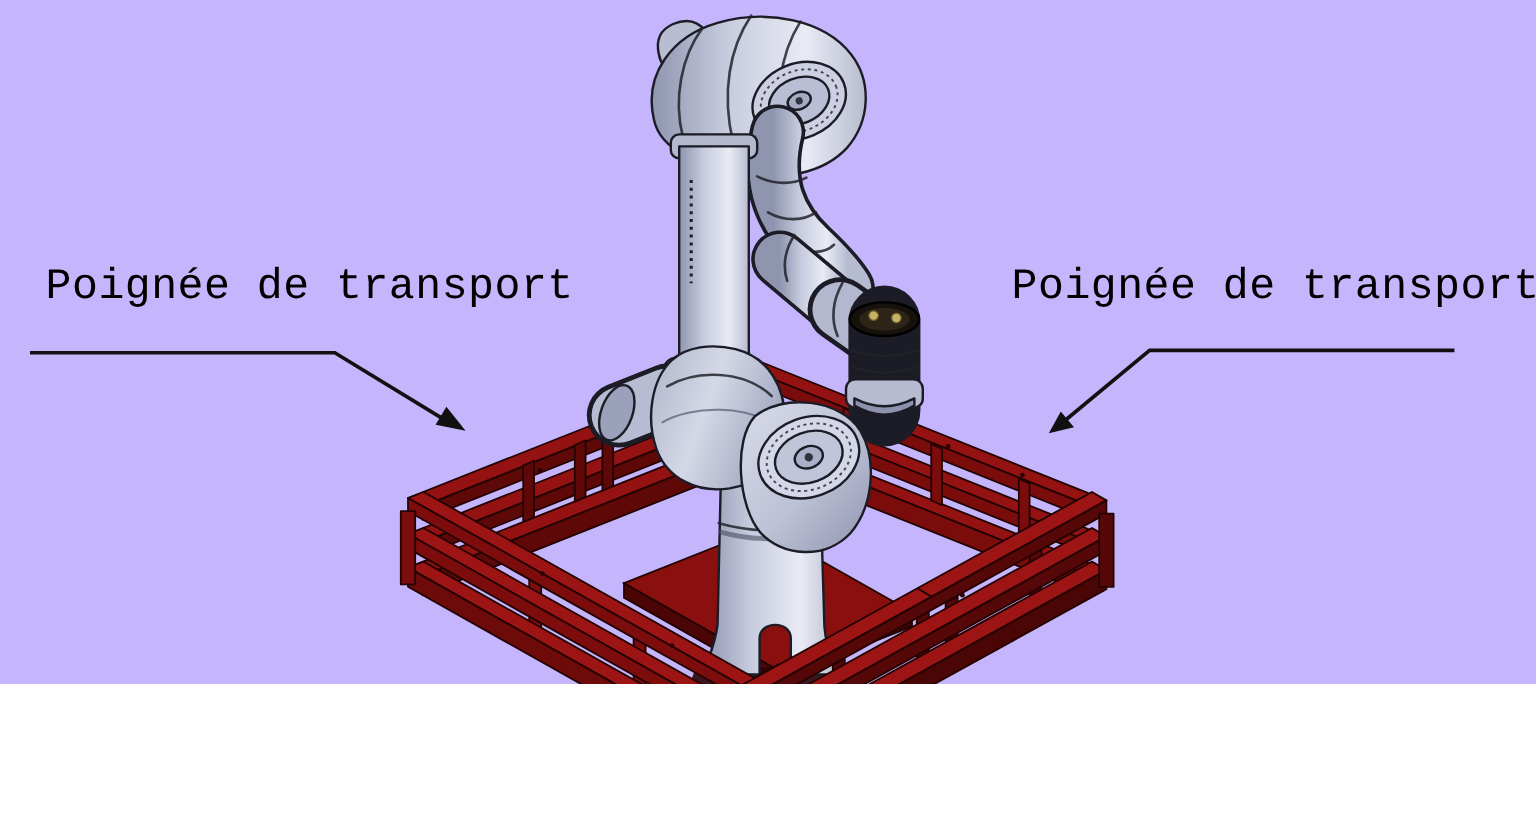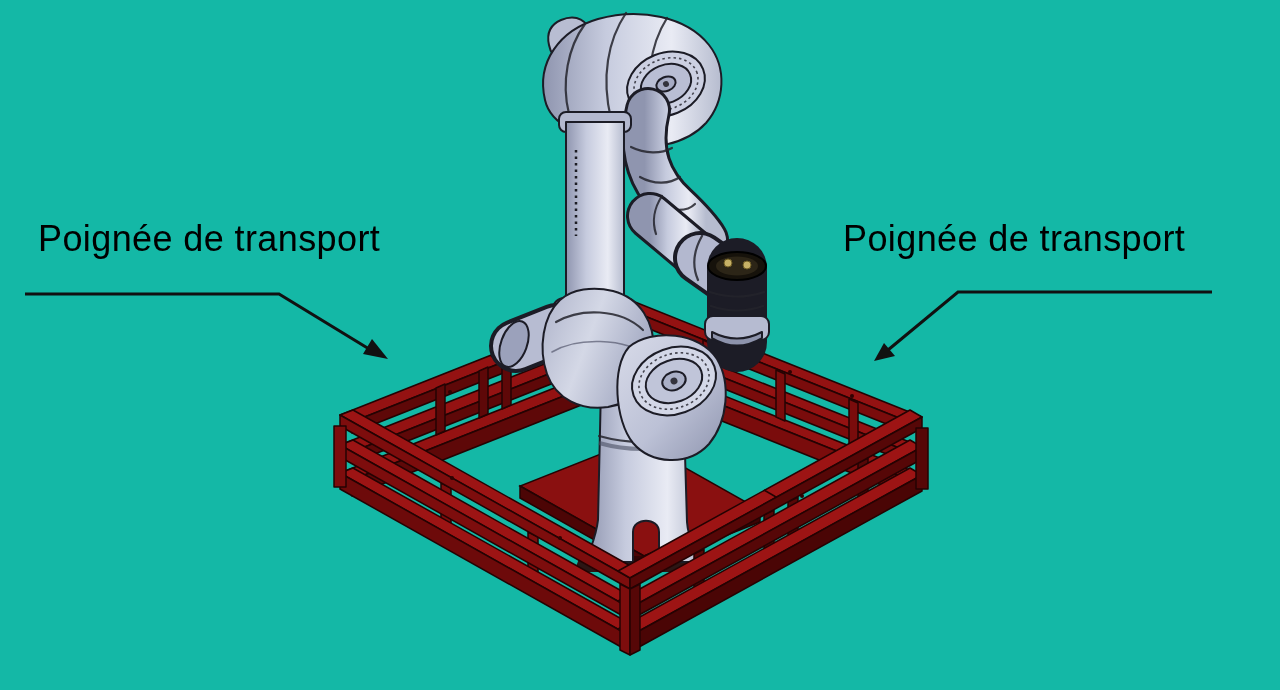--- a/index.html
+++ b/index.html
@@ -1,21 +1,21 @@
 <!DOCTYPE html>
 <html><head>
 <meta charset="utf-8">
 <style>
   html,body{margin:0;padding:0;background:#ffffff;}
   .stage{
     position:relative;
-    width:1280px;height:690px;
-    background:#14b8a6;
+    width:1280px;height:570px;
+    background:#c4b5fd;
     overflow:hidden;
-    font-family:Liberation Sans, sans-serif;
+    font-family:Liberation Mono, monospace;
   }
   .stage svg{position:absolute;left:0;top:0;}
   .callout-label{
     position:absolute;
     font-size:36px;
     line-height:40px;
     letter-spacing:0.4px;
     color:#000000;
     white-space:nowrap;
   }

